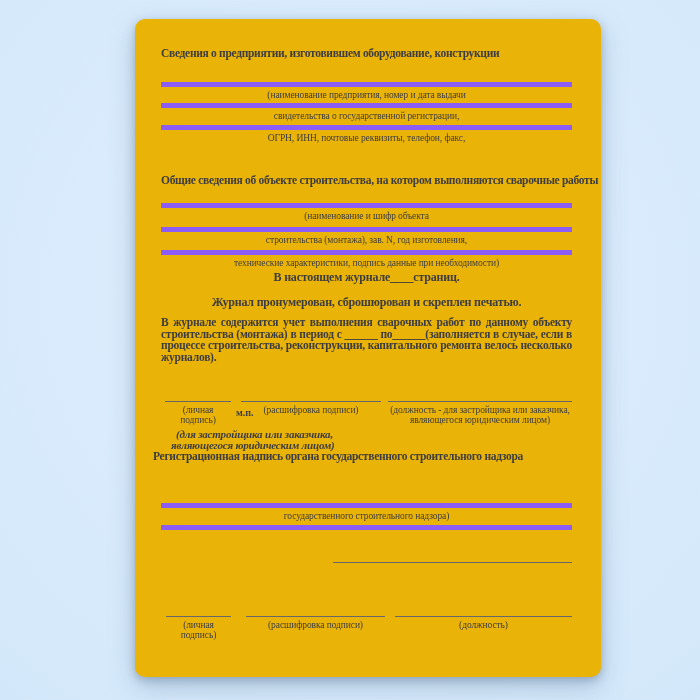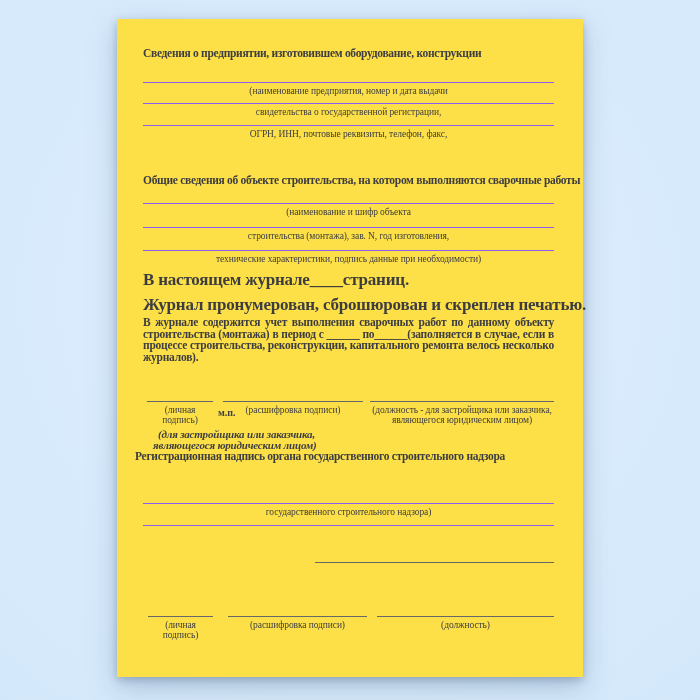--- a/index.html
+++ b/index.html
@@ -1,29 +1,30 @@
 <!DOCTYPE html>
 <html><head>
 <meta charset="utf-8">
 <style>
   html,body{margin:0;padding:0;width:700px;height:700px;overflow:hidden;}
   body{background:radial-gradient(120% 120% at 50% 42%, #dfeefd 0%, #d5e9fb 55%, #cbe0f6 100%);}
   .paper{
-    position:absolute;left:117px;top:19px;width:466px;height:658px;background:#fde047;
+    position:absolute;left:135px;top:19px;width:466px;height:658px;background:#eab308;
     box-shadow:0 3px 8px rgba(96,122,156,.45), 0 10px 26px rgba(96,122,156,.35);
+    border-radius:10px;
   }
   .content{
     position:absolute;left:26px;top:0;width:411px;height:100%;
     font-family:"Liberation Serif","DejaVu Serif",serif;color:#3d3d40;
   }
   .abs{position:absolute;left:0;right:0;}
   .title{font-size:11.5px;font-weight:bold;letter-spacing:-.3px;white-space:nowrap;}
-  .bodytext{font-size:17px;font-weight:bold;letter-spacing:-.2px;white-space:nowrap;}
+  .bodytext{font-size:12px;font-weight:bold;letter-spacing:-.2px;white-space:nowrap;text-align:center;}
   .para{font-size:11.5px;font-weight:bold;letter-spacing:-.25px;text-align:justify;line-height:11.5px;}
-  .field{border-top:1px solid #8b5cf6;text-align:center;}
+  .field{border-top:5px solid #8b5cf6;text-align:center;}
   .caption{font-size:9.5px;line-height:10px;padding-top:3px;letter-spacing:-.1px;}
   .sigrow{display:flex;}
   .sigcol{border-top:1px solid #66676b;text-align:center;margin-top:32px;}
   .note{font-style:italic;font-weight:bold;font-size:11px;letter-spacing:-.2px;white-space:nowrap;position:absolute;}
   .stamp{font-size:10px;font-weight:bold;position:absolute;}
   .rule{border-top:1px solid #66676b;position:absolute;}
 </style>
 </head>
 <body>
 

